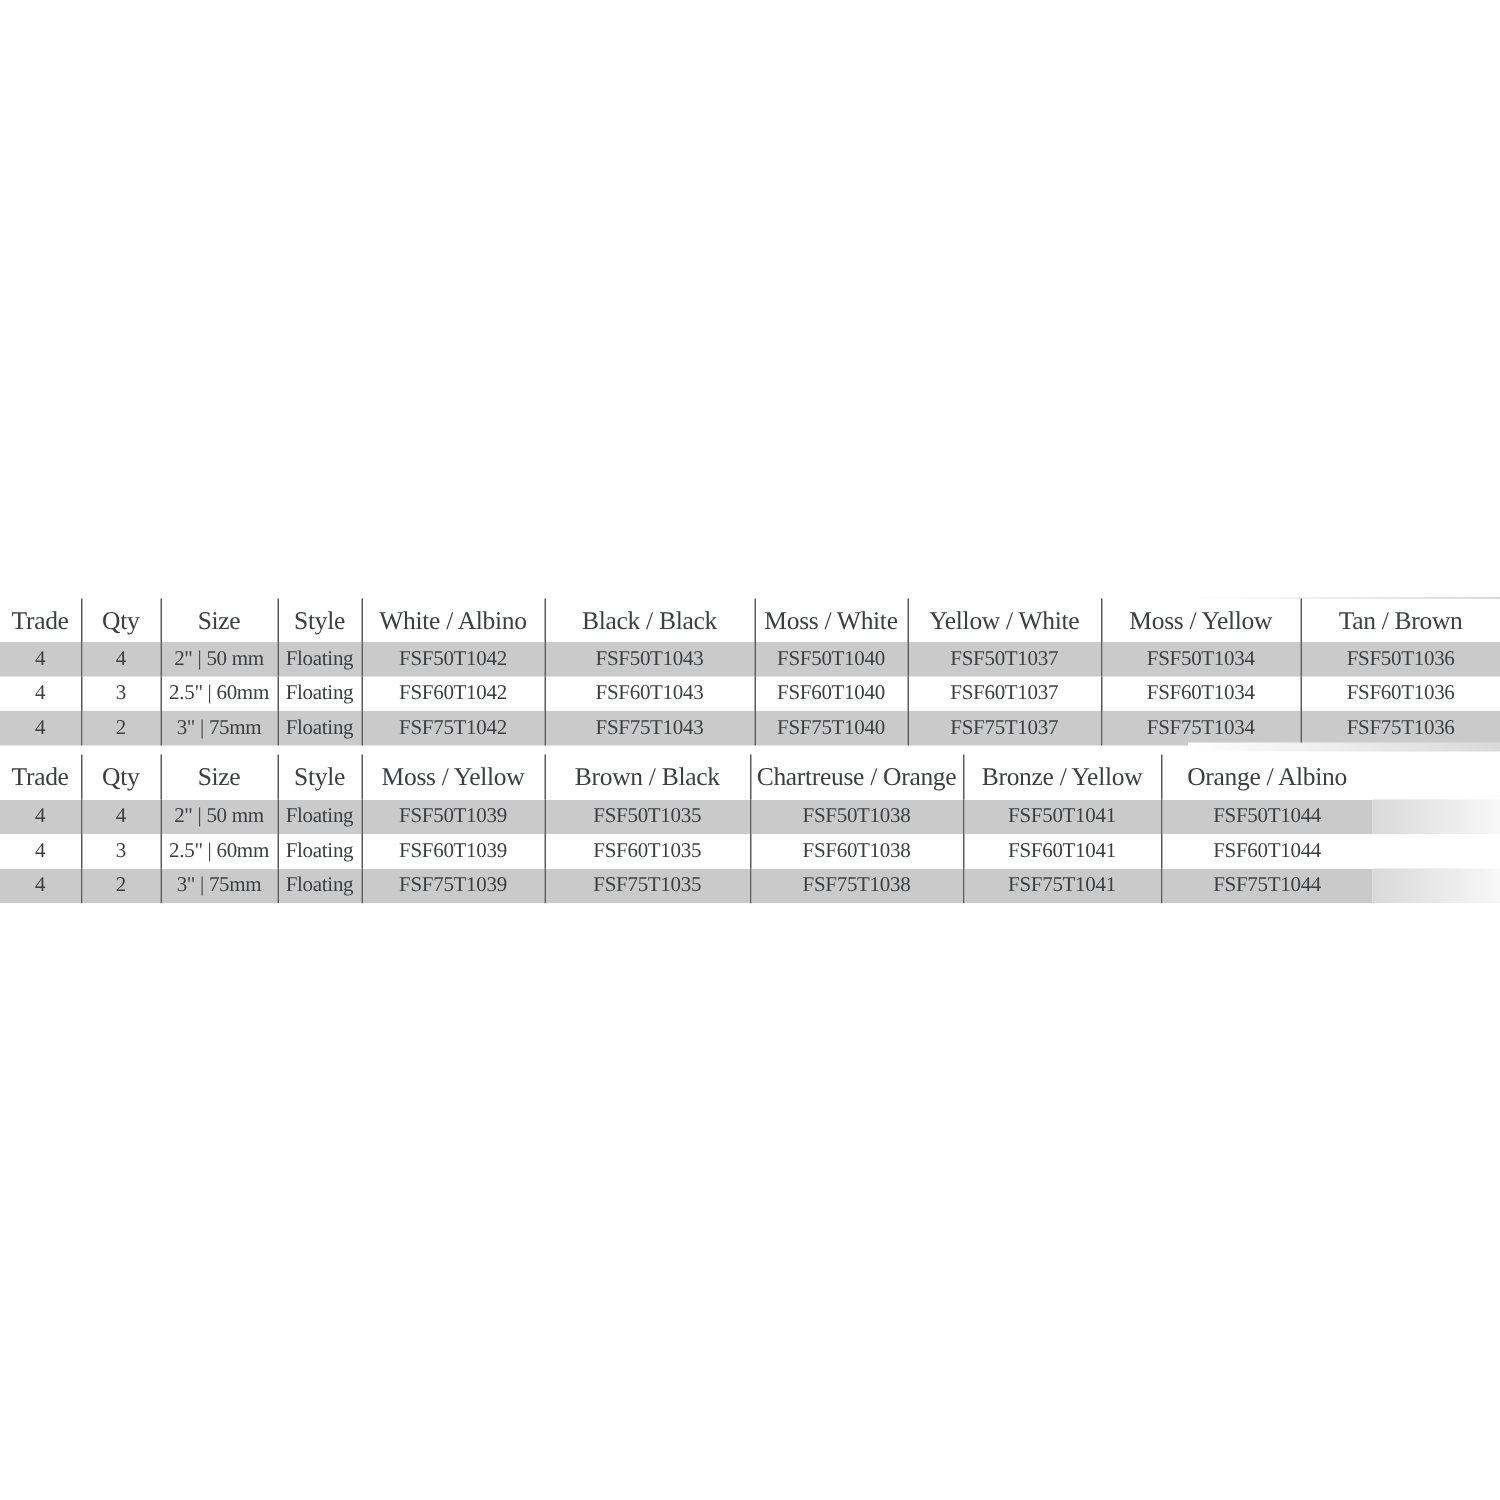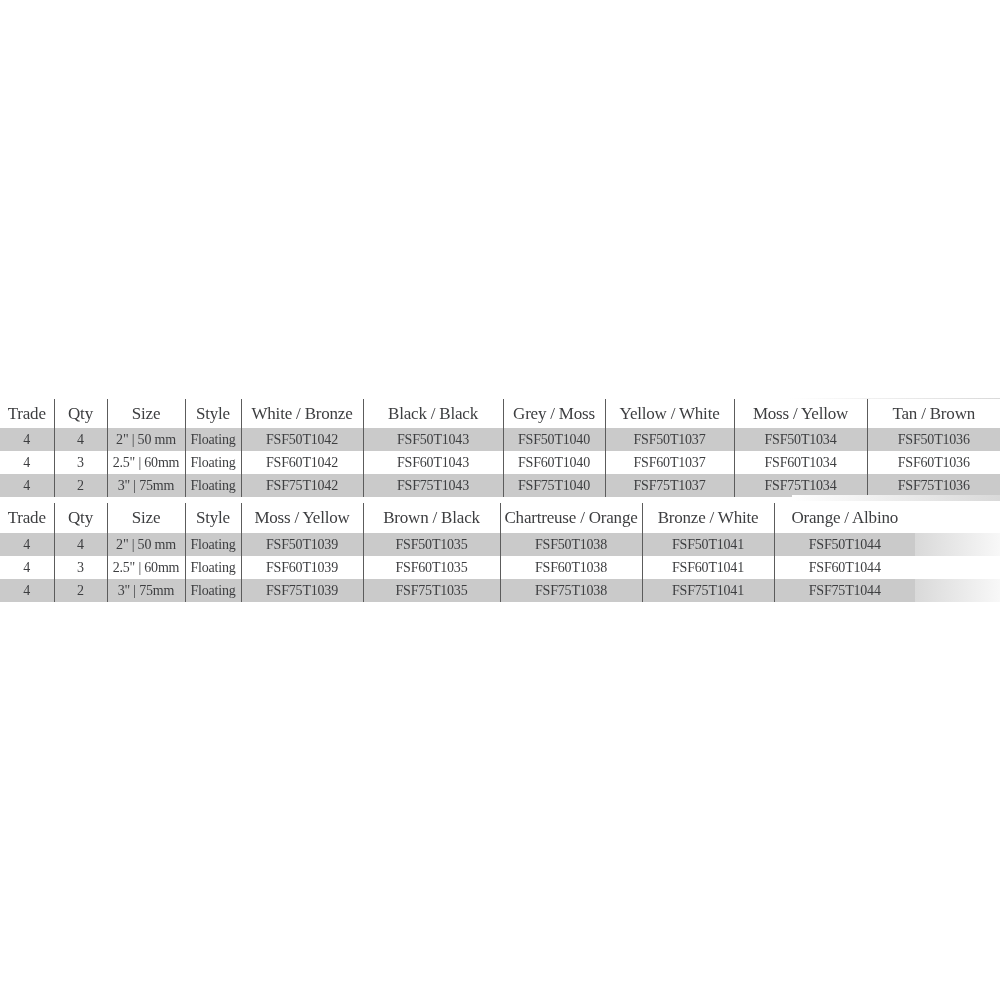--- a/index.html
+++ b/index.html
@@ -90,23 +90,23 @@
           <col style="width: 129px;">
           <col style="width: 133px;">
           <col style="width: 133px;">
         </colgroup>
         <thead>
           <tr>
             <th>Trade</th>
             <th>Qty</th>
             <th>Size</th>
             <th>Style</th>
-            <th>White / Bronze</th>
+            <th>White / Albino</th>
             <th>Black / Black</th>
-            <th>Grey / Moss</th>
+            <th>Moss / White</th>
             <th>Yellow / White</th>
             <th>Moss / Yellow</th>
             <th>Tan / Brown</th>
           </tr>
         </thead>
         <tbody>
           <tr class="shaded">
             <td>4</td>
             <td>4</td>
             <td>2" | 50 mm</td>
@@ -162,21 +162,21 @@
         </colgroup>
         <thead>
           <tr>
             <th>Trade</th>
             <th>Qty</th>
             <th>Size</th>
             <th>Style</th>
             <th>Moss / Yellow</th>
             <th>Brown / Black</th>
             <th>Chartreuse / Orange</th>
-            <th>Bronze / White</th>
+            <th>Bronze / Yellow</th>
             <th>Orange / Albino</th>
           </tr>
         </thead>
         <tbody>
           <tr class="shaded">
             <td>4</td>
             <td>4</td>
             <td>2" | 50 mm</td>
             <td>Floating</td>
             <td>FSF50T1039</td>

